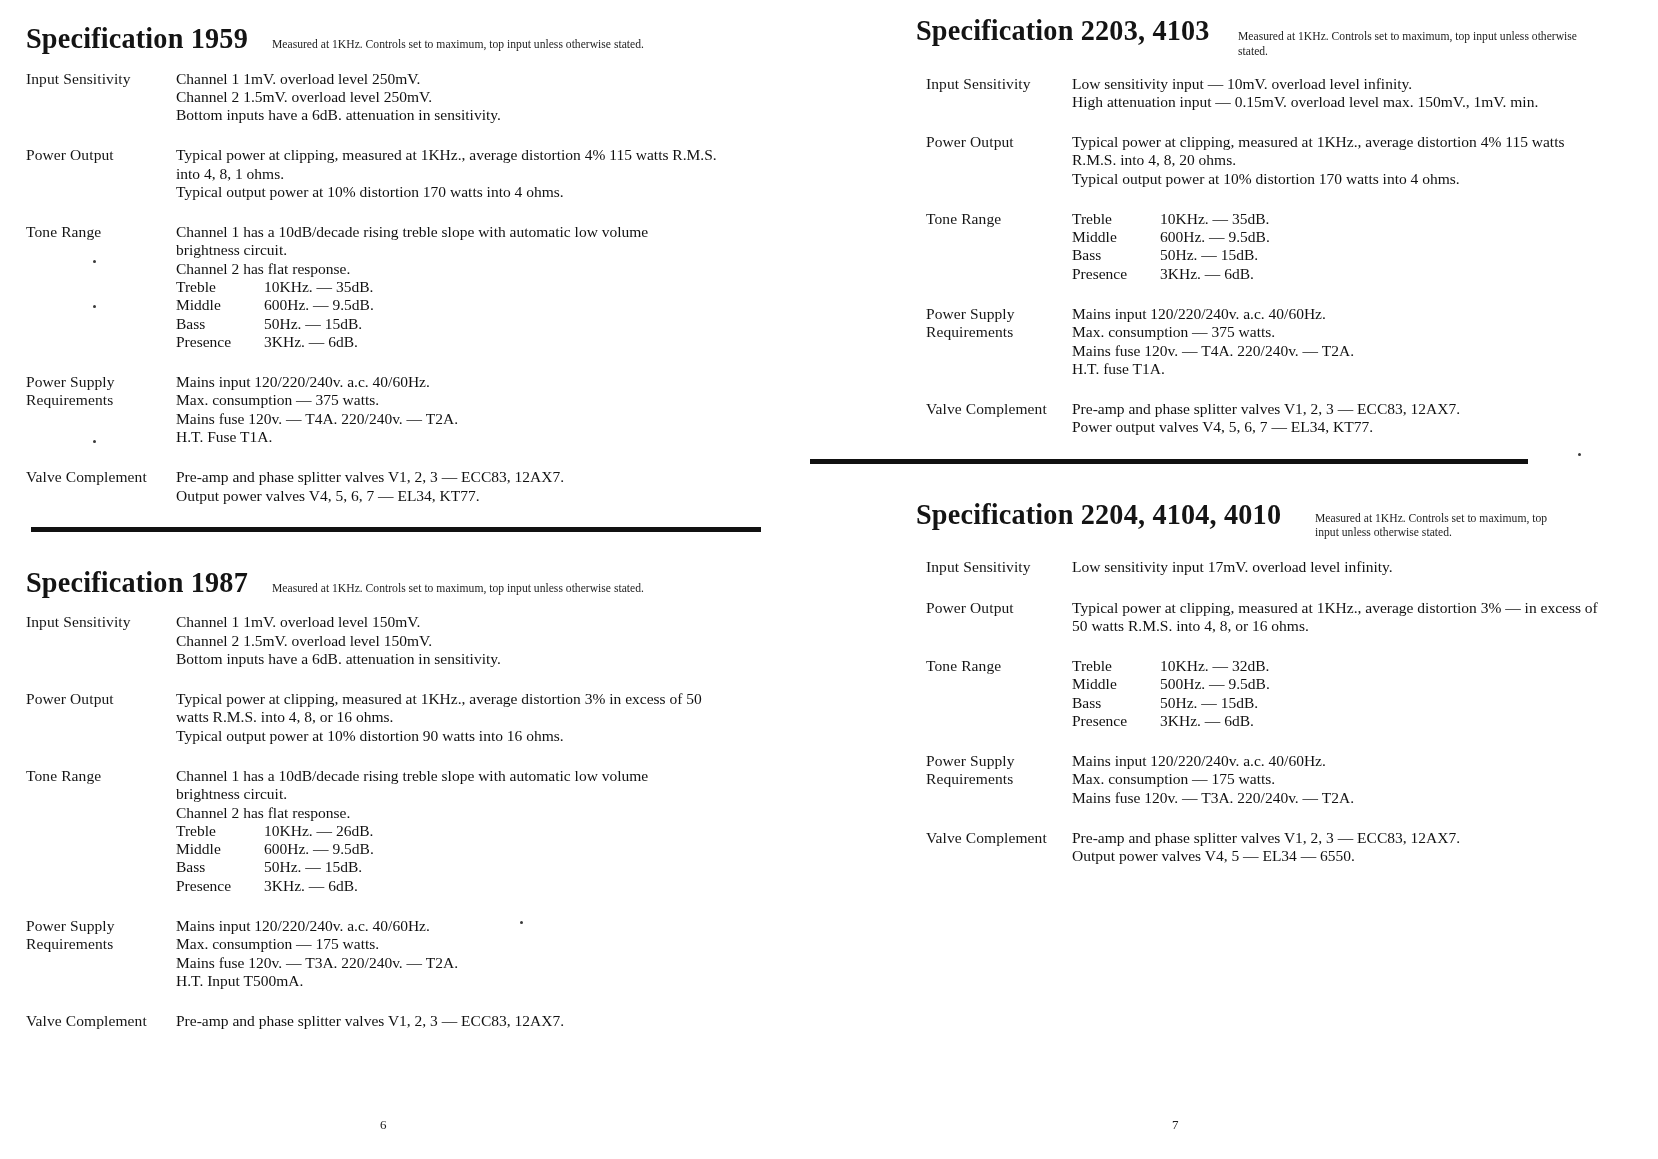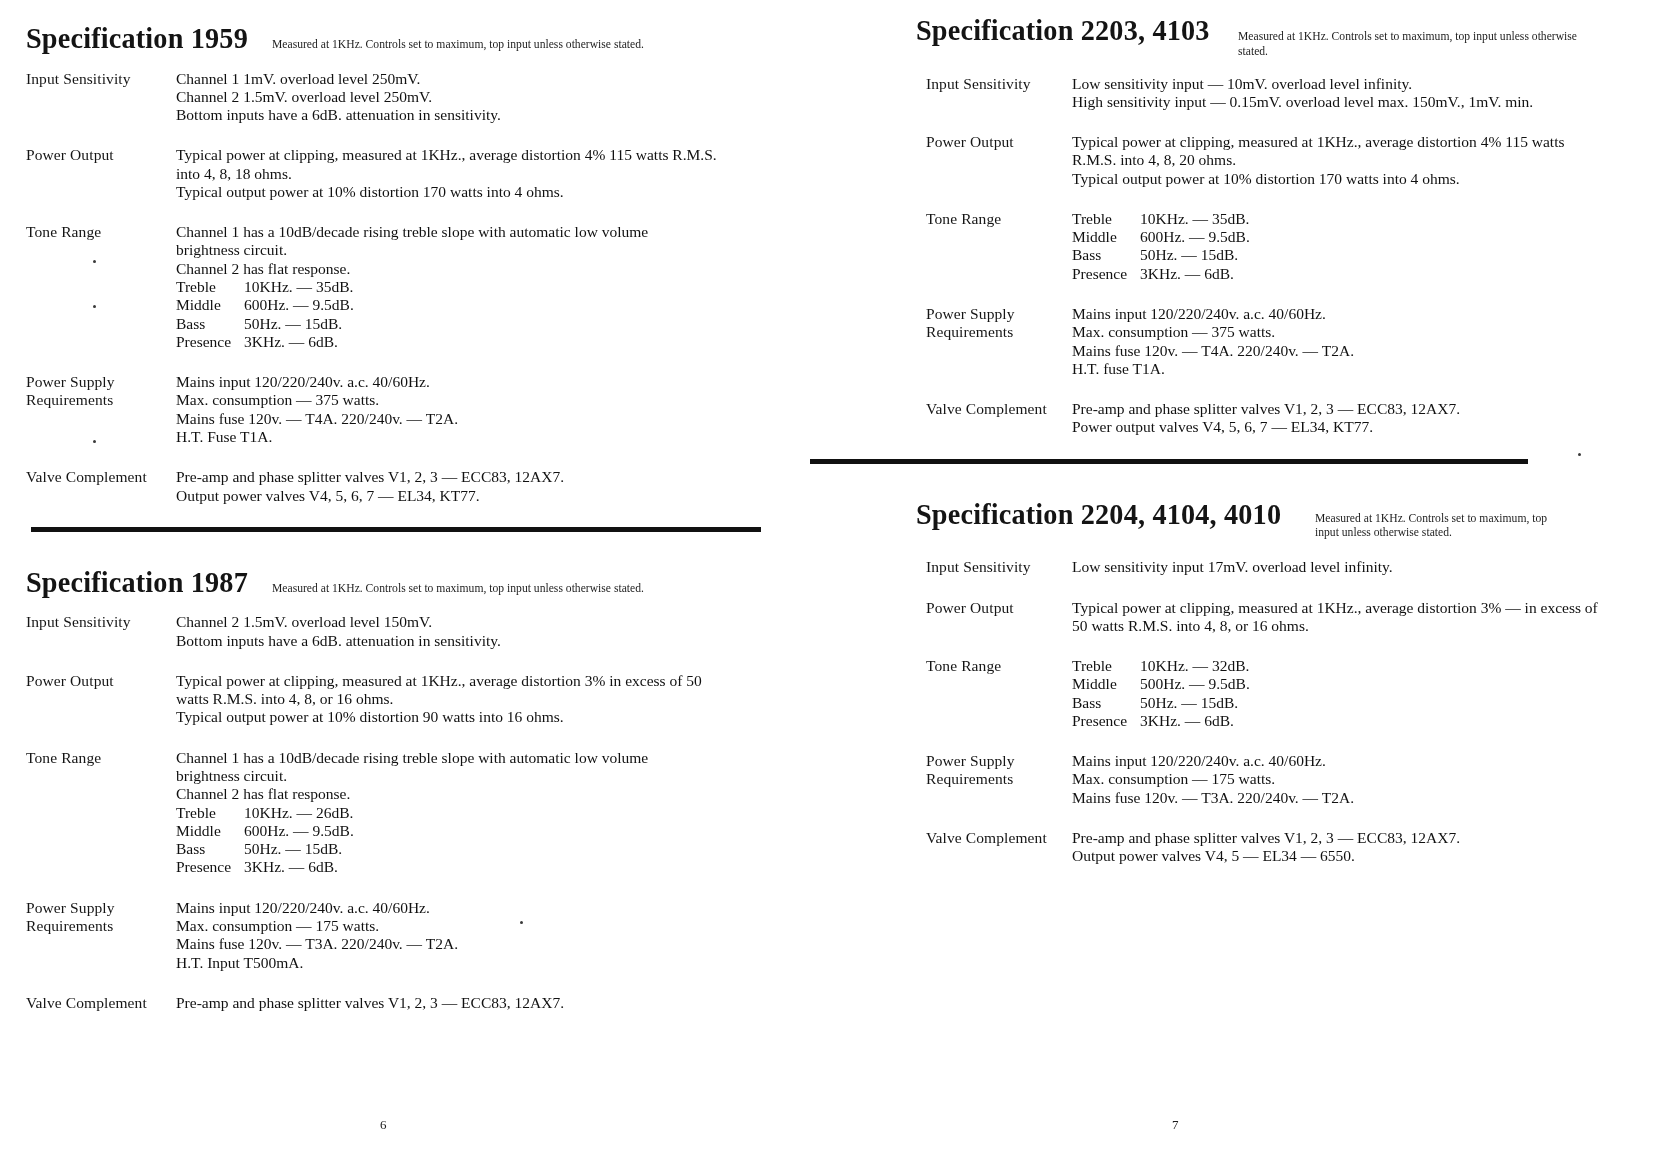--- a/index.html
+++ b/index.html
@@ -94,20 +94,21 @@
     white-space: pre;
     margin: 0;
     padding: 0;
   }
   .line.wrap {
     white-space: normal;
   }
   
   .tone-line {
     display: flex;
+    gap: 20px;
   }
   .tone-name {
     display: inline-block;
     min-width: 68px;
   }
 
   .page-left .row-label { width: 150px; }
   .page-right .row-label { width: 146px; }
   .page-left .row-lines { margin-left: 0px; }
   .page-right .row-lines { margin-left: 0px; font-family: Liberation Serif, serif; }
@@ -167,21 +168,21 @@
                 <div class="line wrap">Channel 2   1.5mV. overload level 250mV.</div>
                 <div class="line wrap">Bottom inputs have a 6dB. attenuation in sensitivity.</div>
               </div>
             </div>
             <div class="row">
               <div class="row-label">
                 <div>Power Output</div>
               </div>
               <div class="row-lines">
                 <div class="line wrap">Typical power at clipping, measured at 1KHz., average distortion 4% 115 watts R.M.S.</div>
-                <div class="line wrap">into 4, 8, 18 ohms.</div>
+                <div class="line wrap">into 4, 8, 1 ohms.</div>
                 <div class="line wrap">Typical output power at 10% distortion 170 watts into 4 ohms.</div>
               </div>
             </div>
             <div class="row">
               <div class="row-label">
                 <div>Tone Range</div>
               </div>
               <div class="row-lines">
                 <div class="line wrap">Channel 1 has a 10dB/decade rising treble slope with automatic low volume</div>
                 <div class="line wrap">brightness circuit.</div>
@@ -232,20 +233,21 @@
           <div class="spec-head">
             <span class="spec-title">Specification 1987</span>
             <span class="spec-sub">Measured at 1KHz. Controls set to maximum, top input unless otherwise stated.</span>
           </div>
           <div class="spec-body">
             <div class="row">
               <div class="row-label">
                 <div>Input Sensitivity</div>
               </div>
               <div class="row-lines">
+                <div class="line wrap">Channel 1   1mV. overload level 150mV.</div>
                 <div class="line wrap">Channel 2   1.5mV. overload level 150mV.</div>
                 <div class="line wrap">Bottom inputs have a 6dB. attenuation in sensitivity.</div>
               </div>
             </div>
             <div class="row">
               <div class="row-label">
                 <div>Power Output</div>
               </div>
               <div class="row-lines">
                 <div class="line wrap">Typical power at clipping, measured at 1KHz., average distortion 3% in excess of 50</div>
@@ -312,21 +314,21 @@
             <span class="spec-title">Specification 2203, 4103</span>
             <span class="spec-sub">Measured at 1KHz. Controls set to maximum, top input unless otherwise stated.</span>
           </div>
           <div class="spec-body right-offset">
             <div class="row">
               <div class="row-label">
                 <div>Input Sensitivity</div>
               </div>
               <div class="row-lines">
                 <div class="line wrap">Low sensitivity input — 10mV. overload level infinity.</div>
-                <div class="line wrap">High sensitivity input — 0.15mV. overload level max. 150mV., 1mV. min.</div>
+                <div class="line wrap">High attenuation input — 0.15mV. overload level max. 150mV., 1mV. min.</div>
               </div>
             </div>
             <div class="row">
               <div class="row-label">
                 <div>Power Output</div>
               </div>
               <div class="row-lines">
                 <div class="line wrap">Typical power at clipping, measured at 1KHz., average distortion 4% 115 watts</div>
                 <div class="line wrap">R.M.S. into 4, 8, 20 ohms.</div>
                 <div class="line wrap">Typical output power at 10% distortion 170 watts into 4 ohms.</div>

